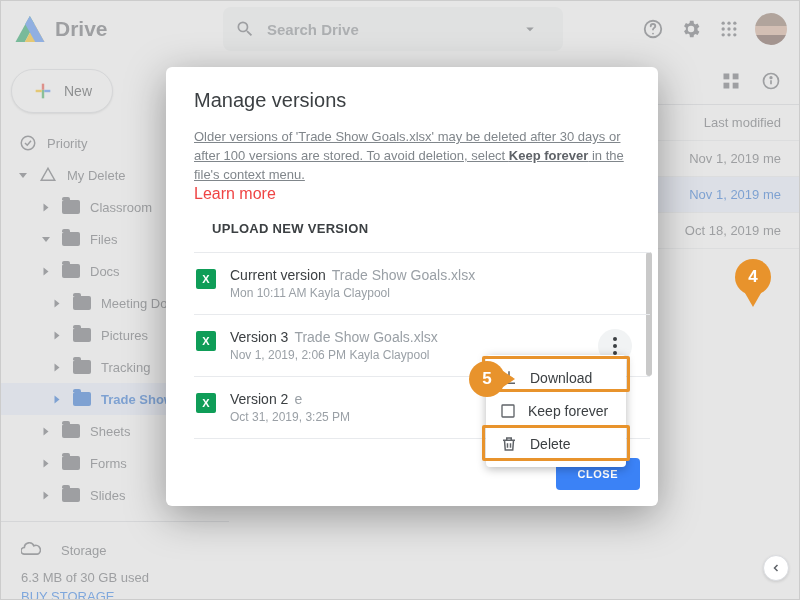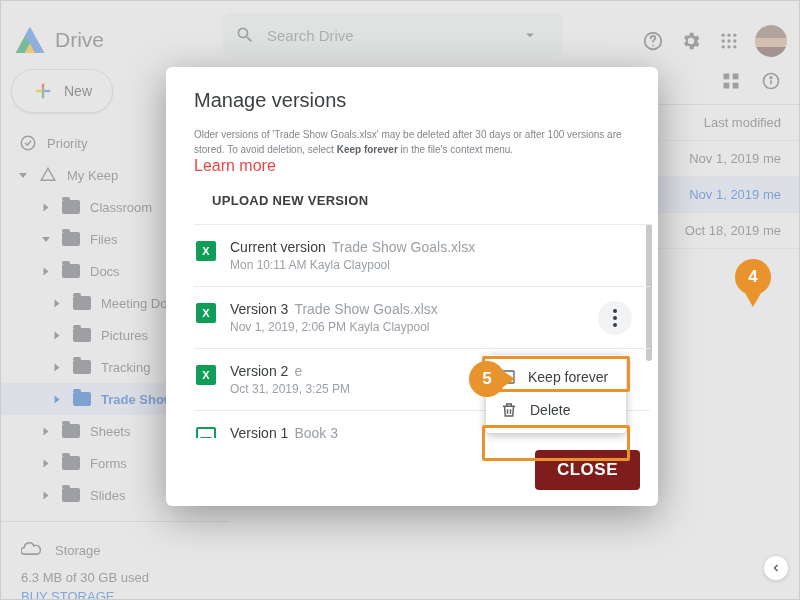--- a/index.html
+++ b/index.html
@@ -1,19 +1,19 @@
 <!DOCTYPE html>
 <html><head>
 <meta charset="utf-8">
 <style>
   * { box-sizing: border-box; margin: 0; padding: 0; font-family: Arial, Helvetica, sans-serif; }
   body { width: 800px; height: 600px; overflow: hidden; background: #fff; position: relative; border: 1px solid #ccc;}
   
   
-  .hdr { display: flex; align-items: flex-end; height: 56px; padding: 0 12px; }
+  .hdr { display: flex; align-items: center; height: 56px; padding: 0 12px; font-weight: bold; }
   .logo { display: flex; align-items: center; gap: 8px; width: 210px; }
   .logo-icon { width: 34px; height: 34px; display:flex; align-items:center; justify-content:center;}
   .logo-text { font-size: 21px; color: #5f6368; }
   .search { flex: 1; display: flex; align-items: center; background: #f1f3f4; border-radius: 8px; height: 44px; padding: 0 12px; max-width: 340px;}
   .search svg { margin-right: 12px; }
   .search span.ph { color: #80868b; font-size: 15px; flex:1;}
   .hdr-right { display: flex; align-items: center; gap: 14px; margin-left: auto; }
   .hdr-ico { width: 24px; height: 24px; color: #5f6368; display:flex; align-items:center; justify-content:center; cursor:pointer;}
   .avatar { width: 32px; height: 32px; border-radius: 50%; background: linear-gradient(#8a6d5c 40%, #d4a890 40% 70%, #6b4a3f 70%); }
   
@@ -30,53 +30,53 @@
   .sb-sub { padding-left: 34px; margin-left: 7px;}
   .sb-sub2 { padding-left: 52px;}
   .tri { display:inline-block; width:0;height:0; border-left:4px solid transparent;border-right:4px solid transparent;border-top:5px solid #5f6368; margin-right:2px;}
   .tri.closed{ transform: rotate(-90deg);}
   .fld-ico{ width:18px; height:14px; background:#5f6368; border-radius:2px; position:relative;}
   .fld-ico::before{content:"";position:absolute;top:-3px;left:0;width:8px;height:3px;background:#5f6368;border-radius:2px 2px 0 0;}
   .fld-ico.sel{background:#1967d2;}
   .fld-ico.sel::before{background:#1967d2;}
   .divider { height:1px; background:#dadce0; margin:10px 0; width:100%;}
   .storage { padding: 8px 20px; font-size: 13px; color:#5f6368;}
-  .storage .lbl{display:flex;align-items:center;gap:14px;}
+  .storage .lbl{display:flex;align-items:center;gap:20px;}
   .storage .used{margin:10px 0 4px 0;}
   .buy{color:#1a73e8;font-weight:500;font-size:13px;}
   
   
   .main { position: absolute; top: 56px; left: 228px; right: 0; bottom: 0; }
   .toolbar{height:48px;border-bottom:1px solid #dadce0;display:flex;align-items:center;justify-content:flex-end;padding:0 18px;gap:20px;}
   .list-hdr{display:flex;padding:10px 18px;font-size:13px;color:#5f6368;border-bottom:1px solid #e8eaed;}
   .list-row{display:flex;padding:10px 18px;font-size:13px;color:#5f6368;border-bottom:1px solid #e8eaed;}
   .list-row.sel{background:#e8f0fe;color:#1967d2;}
   .col-date{margin-left:auto;}
   
   
   .dialog{position:absolute;top:66px;left:165px;width:492px;height:439px;background:#fff;border-radius:6px;box-shadow:0 10px 40px rgba(0,0,0,.35);z-index:5;display:flex;flex-direction:column;}
   .dlg-pad{padding:22px 28px 4px 28px;}
   .dlg-title{font-size:20px;color:#3c4043;margin-bottom:16px;}
-  .dlg-desc{font-size:10px;color:#80868b;line-height:1.45;}
+  .dlg-desc{font-size:13px;color:#80868b;line-height:1.45;text-decoration:underline;}
   .dlg-desc b{color:#5f6368;}
   .learn{color:#ef4444;font-size:16px;}
   .upload-btn{font-size:13px;letter-spacing:.3px;color:#3c4043;font-weight:600;padding:18px 0 12px 18px;display:inline-block;}
   .ver-list{flex:1;overflow:hidden;position:relative;padding:0 8px 0 28px;min-height:0;}
   .scroll{position:absolute;right:6px;top:0;width:6px;height:64%;background:#c9c9c9;border-radius:3px;}
   .ver-row{display:flex;align-items:flex-start;gap:14px;border-top:1px solid #e8eaed;padding:14px 30px 14px 2px;position:relative;}
   .ver-row:first-child{border-top:1px solid #e8eaed;}
   .x-ico{width:20px;height:20px;background:#0f9d58;color:#fff;font-size:11px;font-weight:bold;display:flex;align-items:center;justify-content:center;border-radius:2px;margin-top:2px;}
   .ver-main{font-size:14px;color:#3c4043;}
   .ver-main .fname{color:#9aa0a6;margin-left:6px;}
   .ver-sub{font-size:12px;color:#9aa0a6;margin-top:3px;}
   .more-btn{width:34px;height:34px;border-radius:50%;background:#f1f3f4;display:flex;align-items:center;justify-content:center;position:absolute;right:18px;top:14px;cursor:pointer;}
   .dots{display:flex;flex-direction:column;gap:3px;}
   .dots span{width:4px;height:4px;background:#3c4043;border-radius:50%;}
   .dlg-ftr{padding:12px 18px 16px 0;display:flex;justify-content:flex-end;}
-  .close-btn{background:#7f1d1d;color:#fff;font-size:17px;font-weight:600;letter-spacing:.5px;padding:10px 22px;border-radius:4px;border:none;cursor:pointer;}
+  .close-btn{background:#3b82f6;color:#fff;font-size:11px;font-weight:600;letter-spacing:.5px;padding:10px 22px;border-radius:4px;border:none;cursor:pointer;}
   
   
   .ctx{position:absolute;z-index:10;top:354px;left:485px;width:140px;background:#fff;border-radius:4px;box-shadow:0 2px 10px rgba(0,0,0,.28);padding:6px 0;}
   .ctx-item{display:flex;align-items:center;gap:12px;padding:8px 14px;font-size:14px;color:#3c4043;cursor:pointer;}
   .ctx-item svg{color:#5f6368;}
   .hl{position:absolute;border:3px solid #e8932c;border-radius:2px;z-index:12;pointer-events:none;}
   .hl.a{top:355px;left:481px;width:148px;height:36px;}
   .hl.b{top:424px;left:481px;width:148px;height:36px;}
   
   
@@ -156,21 +156,21 @@
         <circle cx="12" cy="12" r="9"></circle>
         <path d="M8 12l3 3 5-6"></path>
       </svg>
     <span>Priority</span>
   </div>
   <div class="sb-item">
     <span class="tri"></span>
     <svg width="18" height="18" viewBox="0 0 24 24" fill="none" stroke="#5f6368" stroke-width="2">
         <path d="M12 3l9 16H3z"></path>
       </svg>
-    <span>My Keep</span>
+    <span>My Delete</span>
   </div>
   <div class="sb-item sb-sub">
       <span class="tri closed"></span>
       <span class="fld-ico"></span>
       <span>Classroom</span>
     </div>
   <div class="sb-item sb-sub">
       <span class="tri"></span>
       <span class="fld-ico"></span>
       <span>Files</span>
@@ -304,20 +304,26 @@
       </div>
     </div>
   </div>
   <div class="dlg-ftr">
     <button class="close-btn">CLOSE</button>
   </div>
 </div>
 
 <div class="ctx">
   <div class="ctx-item">
+    <svg width="18" height="18" viewBox="0 0 24 24" fill="none" stroke="#5f6368" stroke-width="2">
+        <path d="M12 3v12m0 0l-4-4m4 4l4-4M4 19h16"></path>
+      </svg>
+    <span>Download</span>
+  </div>
+  <div class="ctx-item">
     <svg width="16" height="16" viewBox="0 0 24 24" fill="none" stroke="#5f6368" stroke-width="2">
         <rect x="3" y="3" width="18" height="18" rx="1"></rect>
       </svg>
     <span>Keep forever</span>
   </div>
   <div class="ctx-item">
     <svg width="18" height="18" viewBox="0 0 24 24" fill="none" stroke="#5f6368" stroke-width="2">
         <path d="M4 7h16M9 7V4h6v3M6 7l1 13h10l1-13M10 11v6M14 11v6"></path>
       </svg>
     <span>Delete</span>

